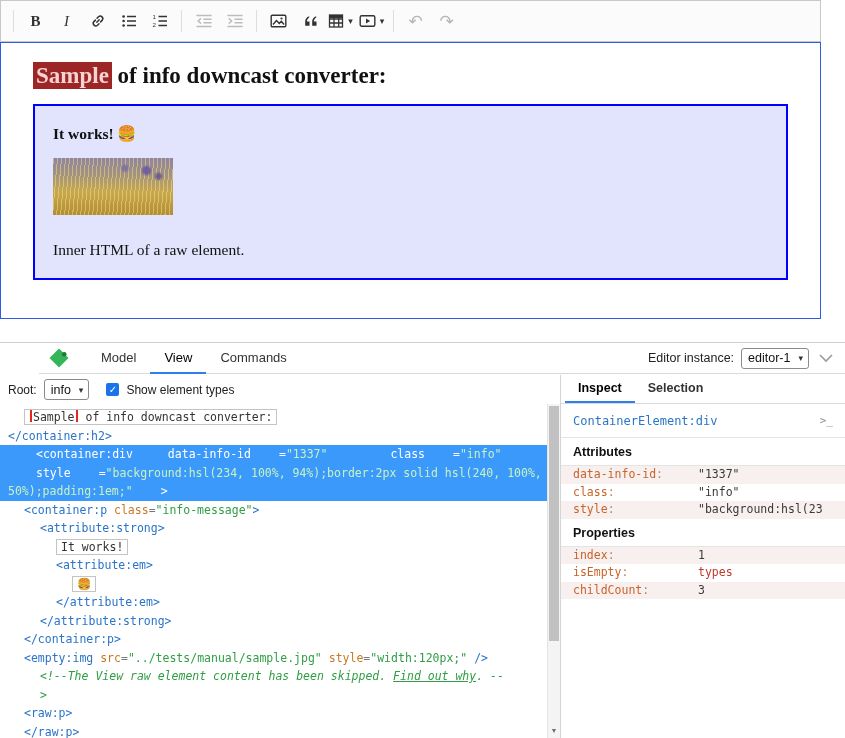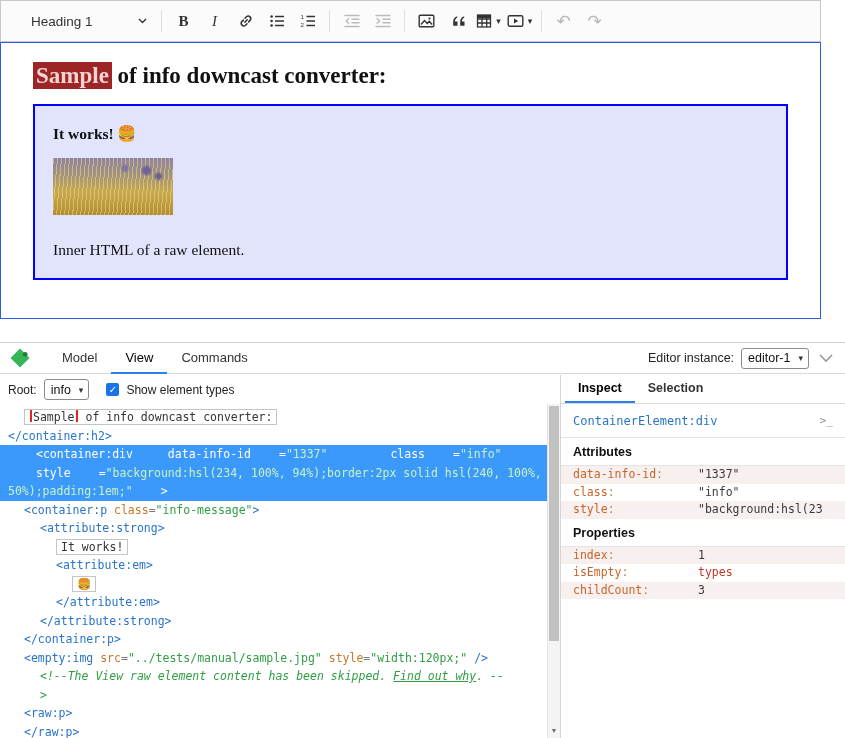--- a/index.html
+++ b/index.html
@@ -24,21 +24,21 @@
   .sample-image { width:120px; height:57px; margin-top:15px; cursor:pointer;
     background:
       radial-gradient(circle at 78% 22%, rgba(106,90,160,.9) 0 3px, rgba(106,90,160,0) 6px),
       radial-gradient(circle at 88% 32%, rgba(96,80,150,.8) 0 2px, rgba(96,80,150,0) 5px),
       radial-gradient(circle at 60% 18%, rgba(116,100,170,.7) 0 2px, rgba(116,100,170,0) 5px),
       repeating-linear-gradient(95deg, rgba(255,230,150,.45) 0 1px, rgba(0,0,0,0) 1px 4px),
       linear-gradient(180deg, #8f84a0 0%, #a3947b 30%, #c8a84e 60%, #b28d33 100%); }
   .raw-line { margin-top:26px; font-size:15.5px; color:#111; }
 
   
-  #inspector { position:absolute; left:0; top:342px; width:845px; height:396px; border-top:1px solid #cfcfcf; background:#fff; }
+  #inspector { position:absolute; left:0; top:342px; width:845px; height:396px; border-top:1px solid #cfcfcf; background:#fff;padding-left:39px; }
   .insp-header { height:31px; border-bottom:1px solid #dadada; display:flex; align-items:center; }
   .logo { margin-left:10px; width:20px; height:20px; flex:0 0 auto; }
   .tabs { display:flex; margin-left:18px; height:31px; }
   .tab { padding:0 14px; line-height:29px; font-size:13px; color:#333; cursor:pointer; }
   .tab.active { border-bottom:2px solid #2d7ff0; color:#000; }
   .hdr-spacer { flex:1; }
   .instance-label { font-size:12.5px; color:#222; margin-right:7px; }
   .select { display:inline-flex; align-items:center; gap:8px; border:1px solid #8b8b8b; border-radius:3px; background:#fff; height:21px; padding:0 5px 0 6px; font-size:12.5px; color:#111; cursor:pointer; }
   .select .caret { font-size:9px; color:#333; }
   .collapse-btn { margin:0 12px 0 10px; cursor:pointer; display:flex; align-items:center; }
@@ -83,28 +83,20 @@
   .kv-value { color:#3a3a3a; white-space:nowrap; overflow:hidden; }
   .kv-bool { color:#c0392b; }
 
   svg { display:block; }
 </style>
 </head>
 <body>
 
 <div id="editor-frame">
   <div class="toolbar">
-    <div class="heading-dd">
-      <span>Heading 1</span>
-      <span>
-          <svg width="9" height="6" viewBox="0 0 9 6" fill="none" stroke="#333" stroke-width="1.4">
-            <path d="M1 1l3.5 3.5L8 1"></path>
-          </svg>
-        </span>
-    </div>
     <div class="tb-sep"></div>
     <div class="tb-btn">
         <span class="glyph-btn bold-glyph">B</span>
       </div>
     <div class="tb-btn">
         <span class="glyph-btn italic-glyph">I</span>
       </div>
     <div class="tb-btn">
         <span>
           <svg width="16" height="16" viewBox="0 0 16 16" fill="none" stroke="#333" stroke-width="1.5" stroke-linecap="round">

